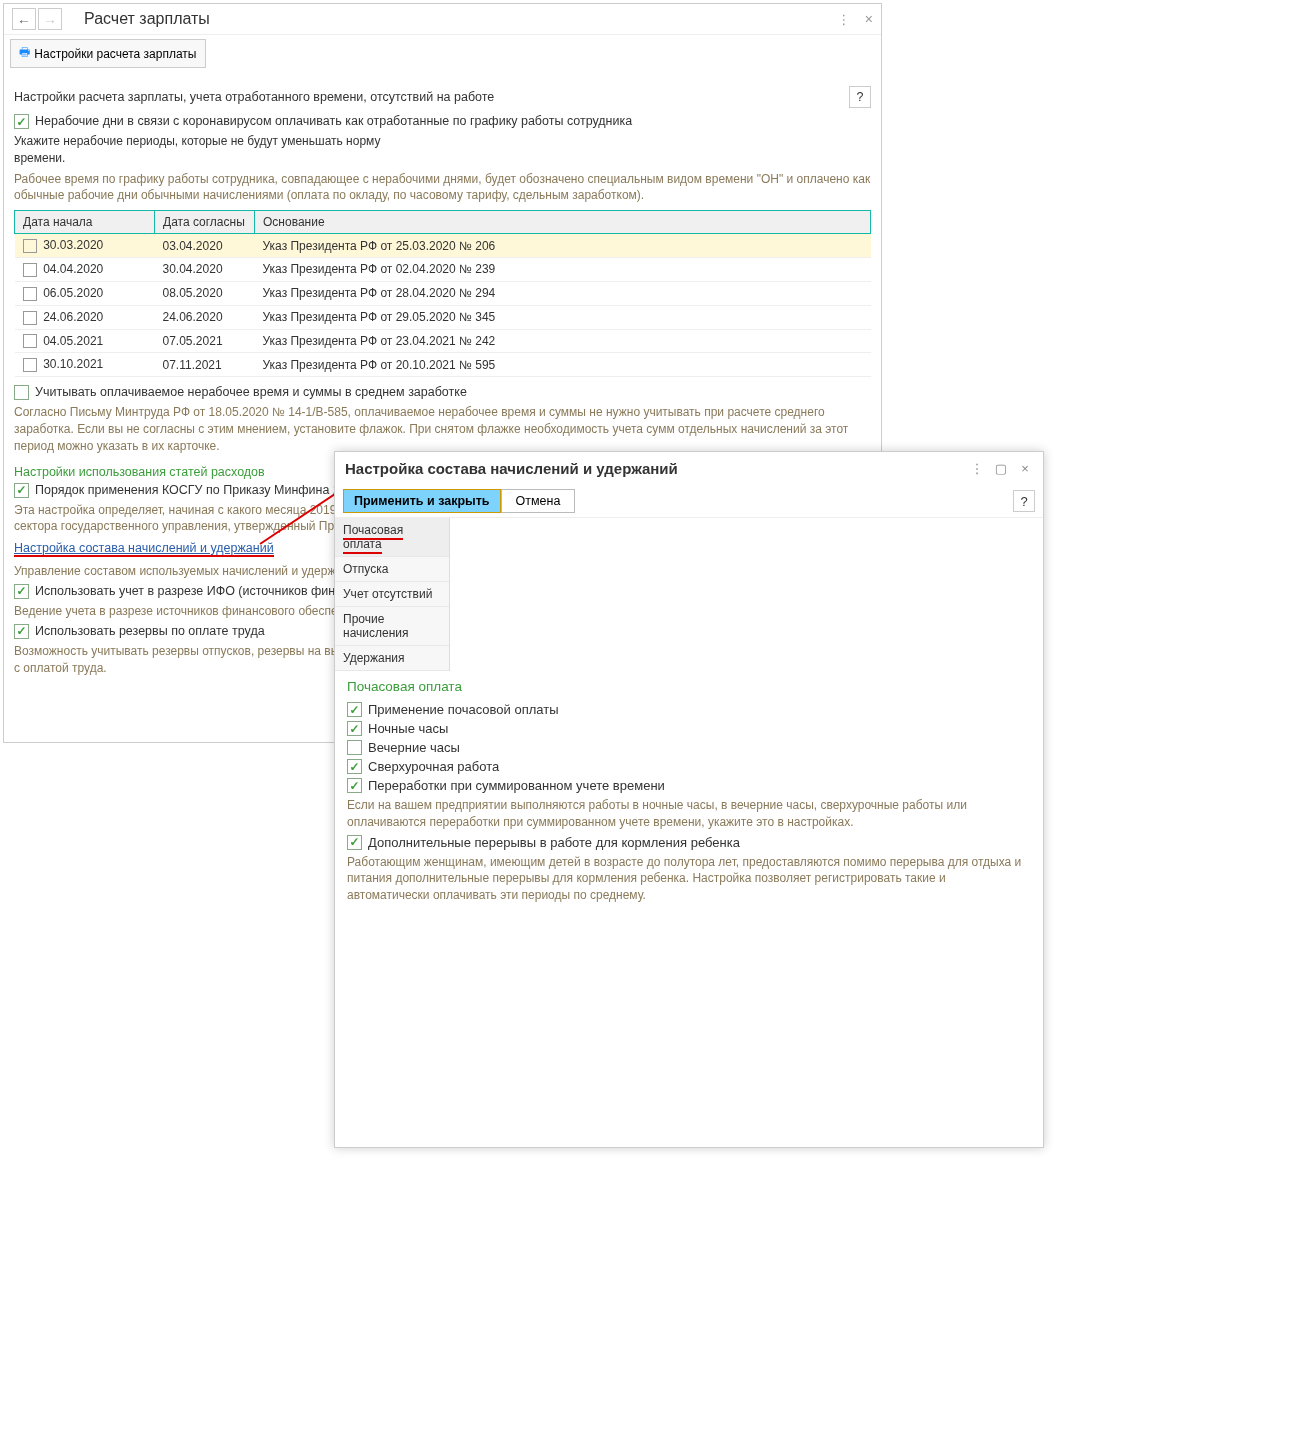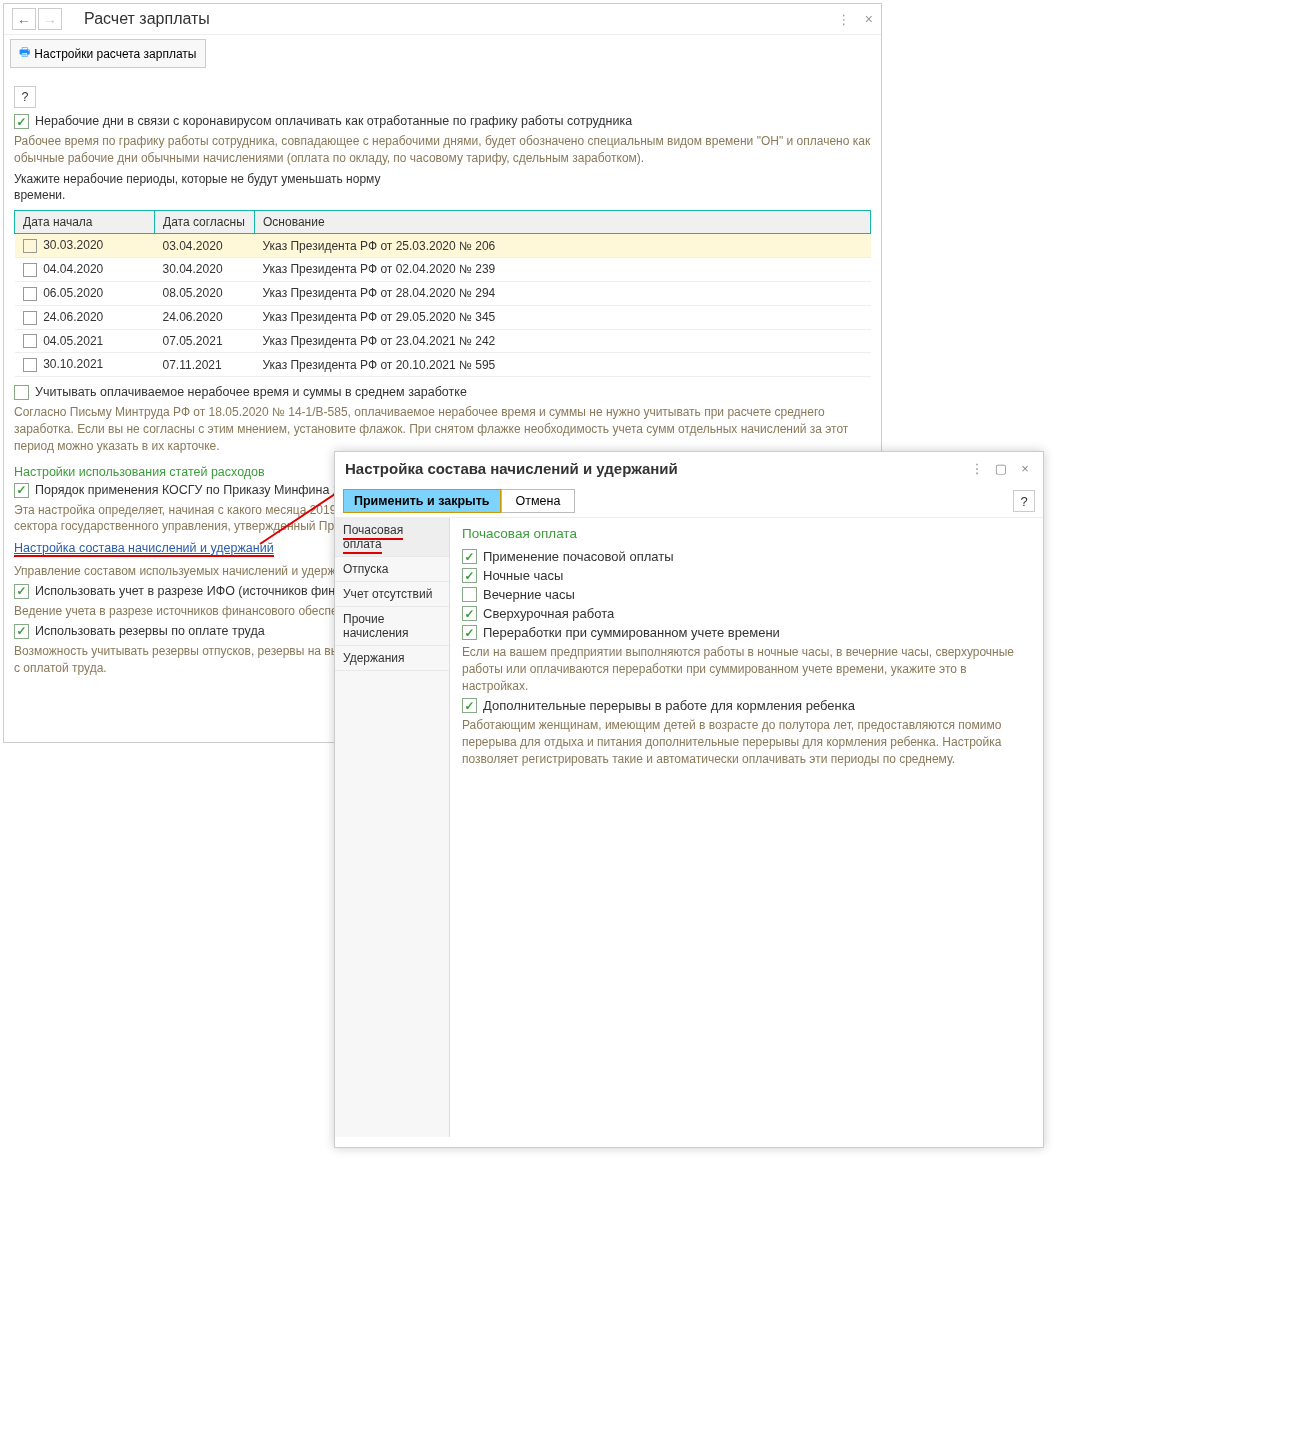--- a/index.html
+++ b/index.html
@@ -31,21 +31,21 @@
 .green-head { color: #3a9d3a; margin-top: 10px; font-size: 12.5px; }
 .link { color: #2a5dab; text-decoration: underline; cursor: pointer; }
 .red-underline { border-bottom: 2px solid #d00; display: inline-block; }
 .modal { left: 334px; top: 451px; width: 710px; height: 697px; box-shadow: 0 0 10px rgba(0,0,0,.2); z-index: 10; }
 .modal .mtitle { display: flex; align-items: center; padding: 8px 10px; }
 .modal .mtitle h3 { font-size: 15px; font-weight: bold; flex: 1; }
 .modal-act { color: #888; margin-left: 8px; cursor: pointer; display: inline-flex; width: 16px; justify-content: center; }
 .modal-tb { padding: 4px 8px; display: flex; align-items: center; }
 .btn-yellow { background: #7dd3fc; border: 1px solid #cc9900; padding: 4px 10px; font-size: 12.5px; margin-right: 0; cursor: pointer; }
 .btn-plain { background: #fff; border: 1px solid #bbb; padding: 4px 14px; font-size: 12.5px; cursor: pointer; }
-.modal-body { display: flex; border-top: 1px solid #eee; height: 620px; }
+.modal-body { display: flex; border-top: 1px solid #eee; height: 620px; flex-direction: column; }
 .side-tabs { width: 115px; background: #f7f7f7; border-right: 1px solid #ddd; }
 .side-tab { padding: 5px 8px; font-size: 12px; cursor: pointer; border-bottom: 1px solid #e8e8e8; }
 .side-tab.active { background: #eee; }
 .side-tab.active span { border-bottom: 2px solid #d00; padding-bottom: 1px; }
 .modal-right { flex: 1; padding: 8px 12px; }
 .mr-title { color: #3a9d3a; font-size: 13.5px; margin-bottom: 8px; }
 svg.arrow { position: absolute; pointer-events: none; }
 </style>
 </head>
 <body>
@@ -61,28 +61,29 @@
     </div>
   </div>
   <div class="toolbar">
     <button class="tb-btn">
         <span class="print-icon">🖶</span>
         <span>Настройки расчета зарплаты</span>
       </button>
   </div>
   <div class="content">
     <div class="section-header">
+      <span>Настройки расчета зарплаты, учета отработанного времени, отсутствий на работе</span>
       <div class="help-btn">?</div>
     </div>
     <div class="chk-line">
         <div class="chk">✓</div>
         <span>Нерабочие дни в связи с коронавирусом оплачивать как отработанные по графику работы сотрудника</span>
       </div>
+    <p class="note" style="color:#333;max-width:380px">Укажите нерабочие периоды, которые не будут уменьшать норму времени.</p>
     <p class="note">Рабочее время по графику работы сотрудника, совпадающее с нерабочими днями, будет обозначено специальным видом времени "ОН" и оплачено как обычные рабочие дни обычными начислениями (оплата по окладу, по часовому тарифу, сдельным заработком).</p>
-    <p class="note" style="color:#333;max-width:380px">Укажите нерабочие периоды, которые не будут уменьшать норму времени.</p>
 
     <table class="tbl">
       <thead>
           <tr>
         <th style="width:140px">Дата начала</th>
         <th style="width:100px">Дата согласны</th>
         <th>Основание</th>
       </tr>
         </thead>
       <tbody id="tbl-body">

